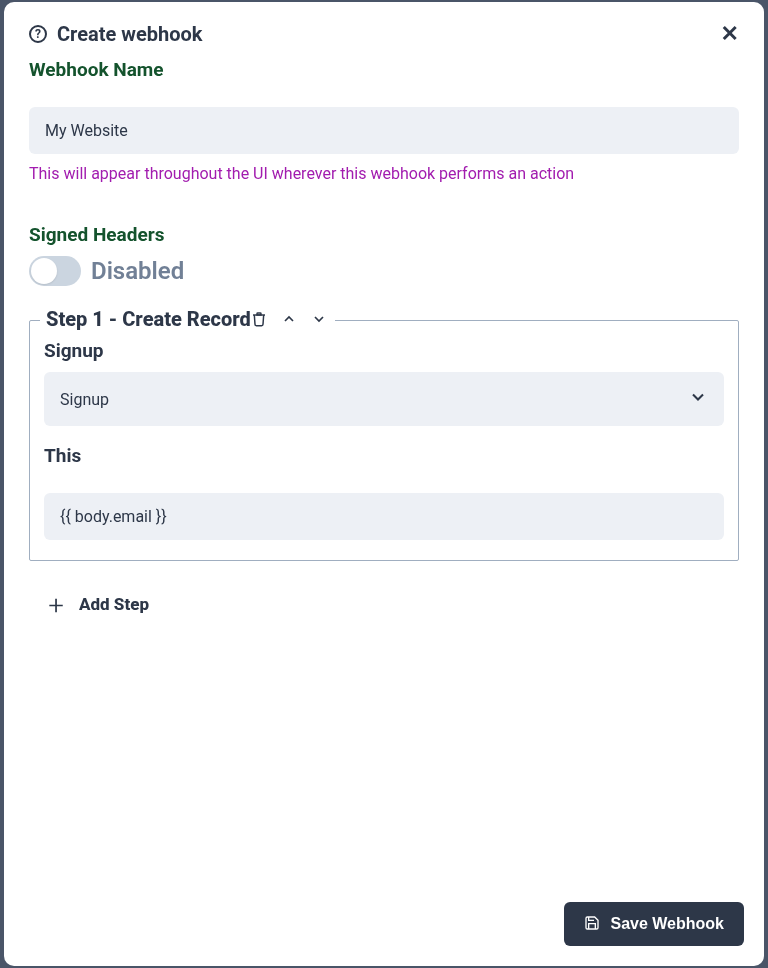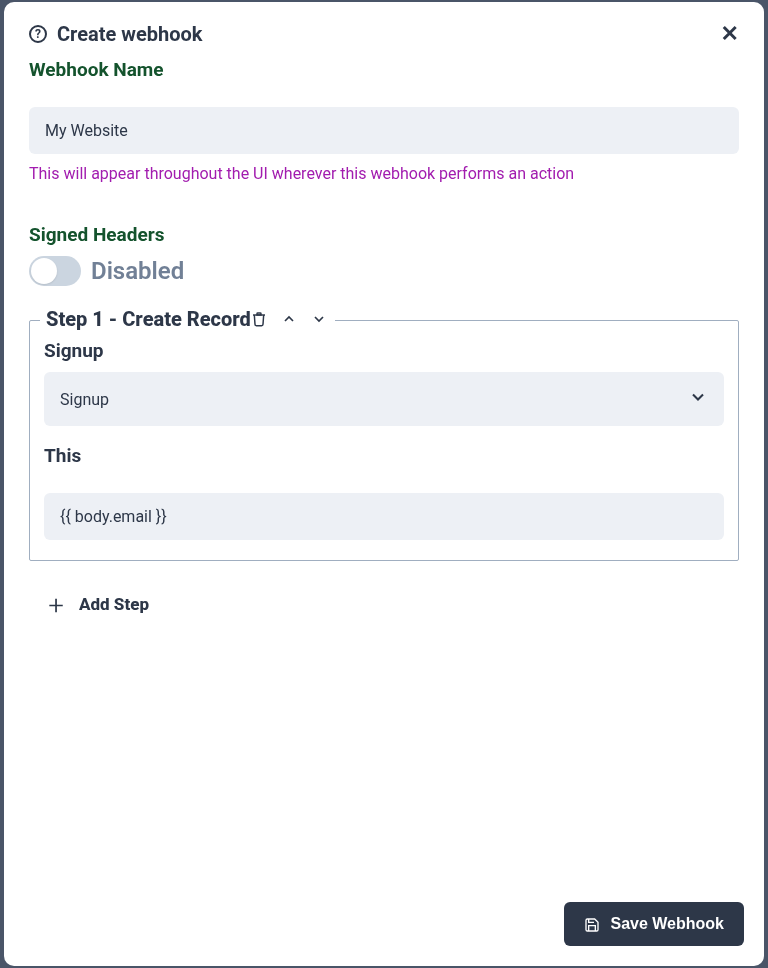--- a/index.html
+++ b/index.html
@@ -174,21 +174,21 @@
       right: 20px;
       bottom: 20px;
       background: #2d3748;
       color:#fff;
       border:none;
       border-radius: 6px;
       padding: 13px 20px;
       font-size: 16px;
       font-weight: 700;
       display:flex;
-      align-items:flex-end;
+      align-items:flex-start;
       gap:10px;
       cursor:pointer;
     }
     .save-icon {
       width:16px;height:16px;
       display:inline-flex;align-items:center;justify-content:center;
     }
   </style>
 </head>
 <body>

